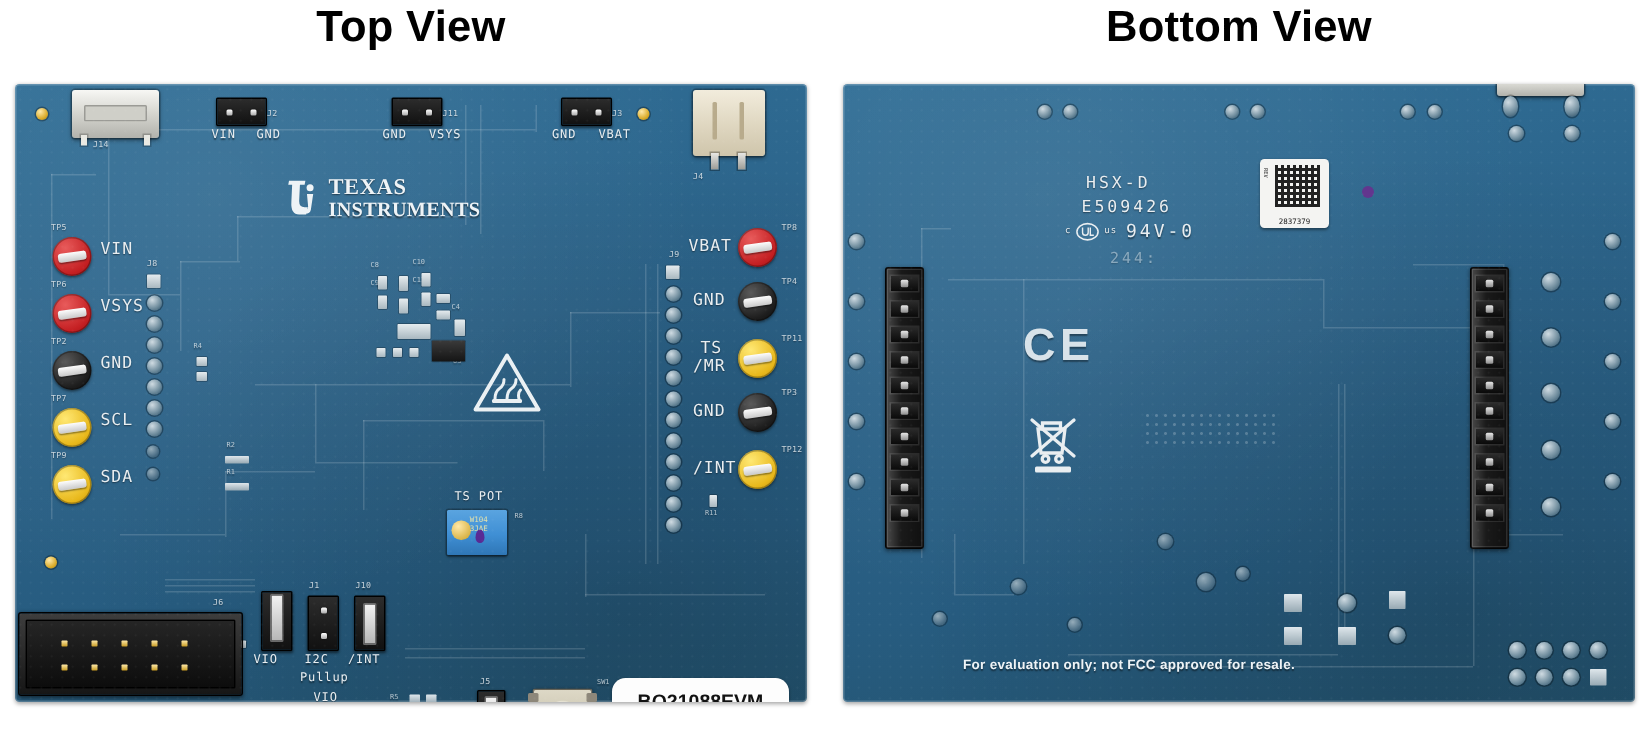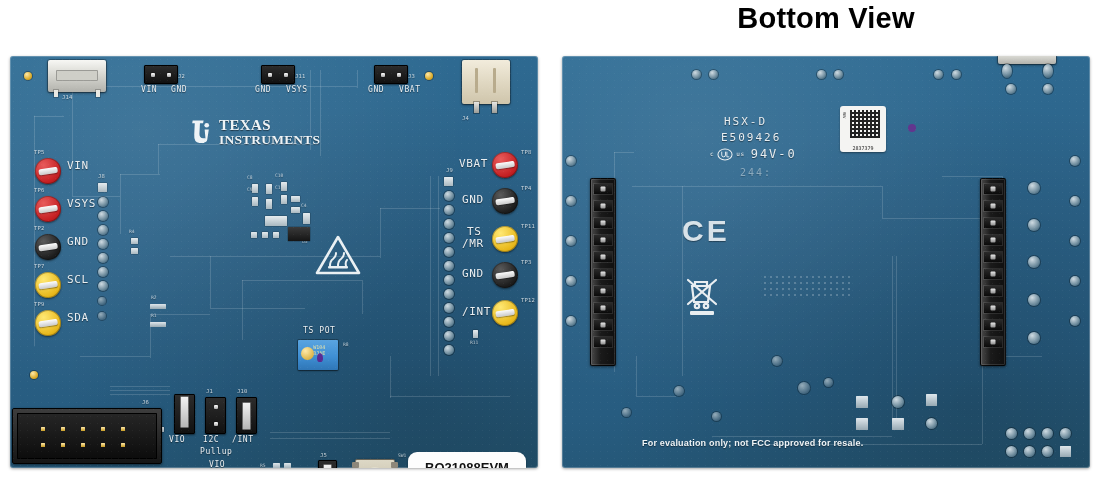--- a/index.html
+++ b/index.html
@@ -174,20 +174,21 @@
 
   .dotgrid{position:absolute;background-image:radial-gradient(rgba(255,255,255,.35) 0.9px, rgba(0,0,0,0) 1px);background-size:6px 6px;}
 </style>
 </head>
 <body>
 
 <div class="stage">
 
   <div class="panel" style="left:0;top:0;width:548px;height:487px;">
 
+    <div class="panel-title">Top View</div>
 
     <div class="pcb" style="left:10px;top:56px;width:528px;height:412px;">
 
       <div class="tracegrp">
         <div class="trace v" style="left:62px;top:30px;height:110px;"></div>
         <div class="trace h" style="left:62px;top:30px;width:285px;"></div>
         <div class="trace v" style="left:347px;top:14px;height:18px;"></div>
         <div class="trace v" style="left:300px;top:14px;height:80px;"></div>
         <div class="trace v" style="left:310px;top:14px;height:86px;"></div>
         <div class="trace h" style="left:148px;top:88px;width:160px;"></div>

